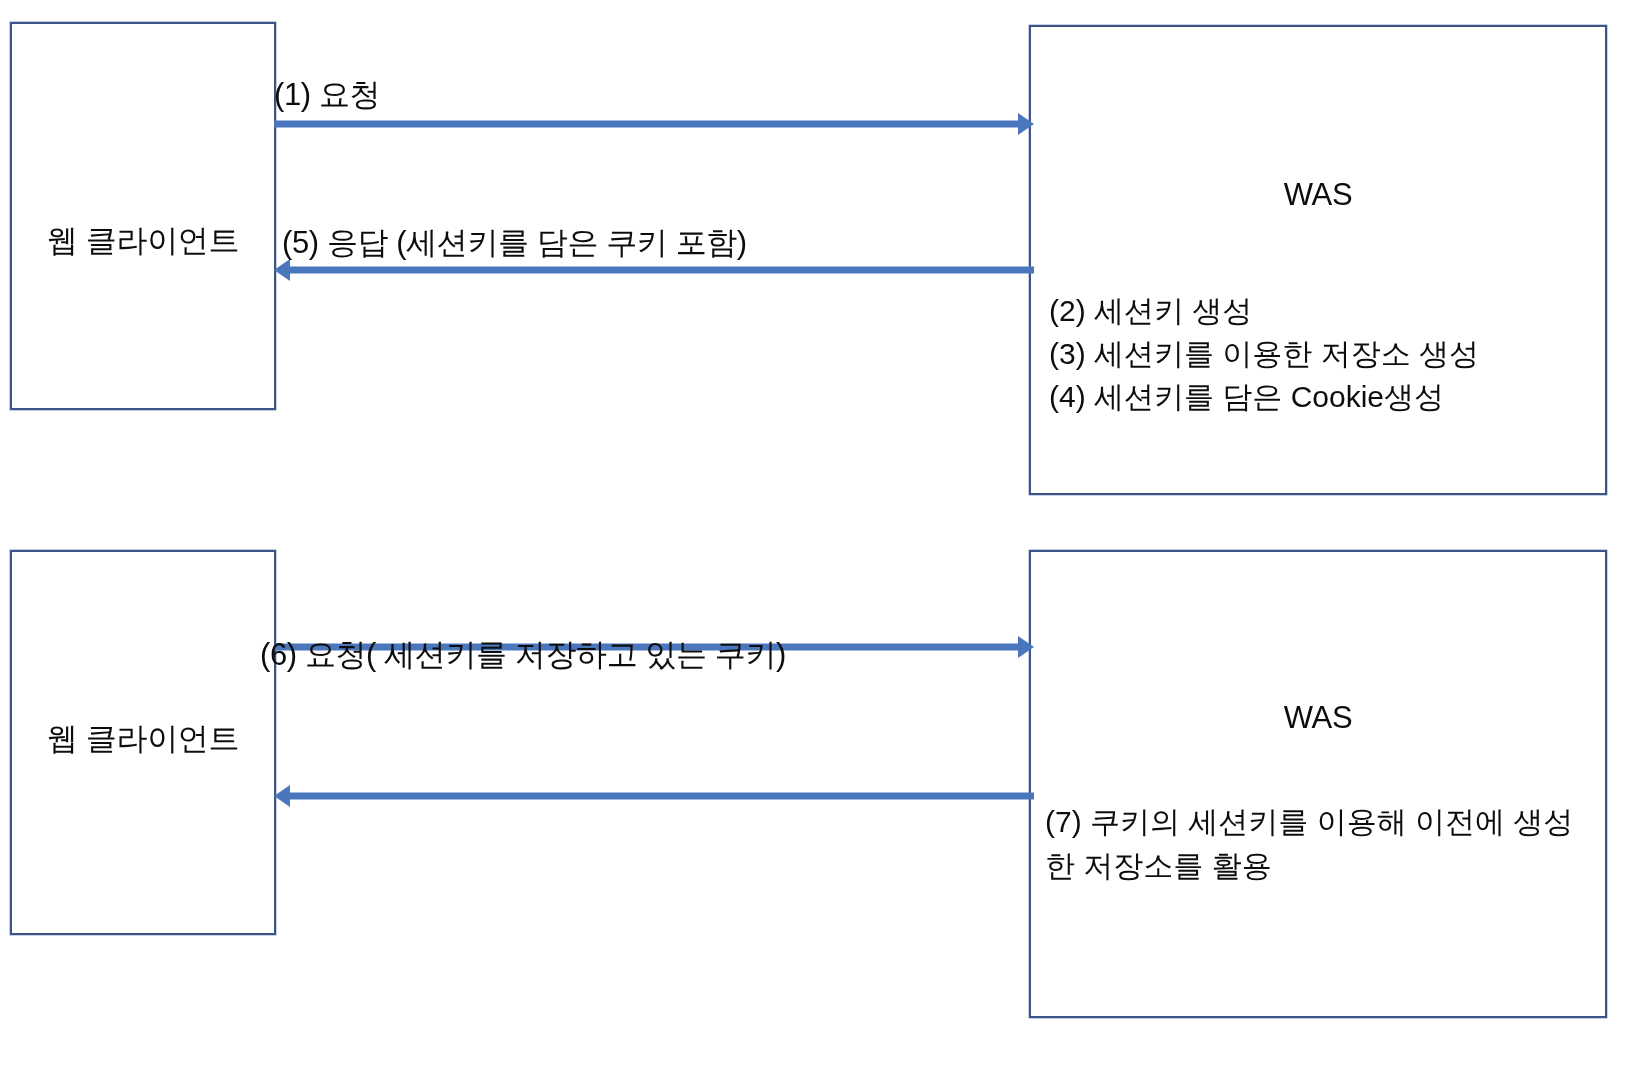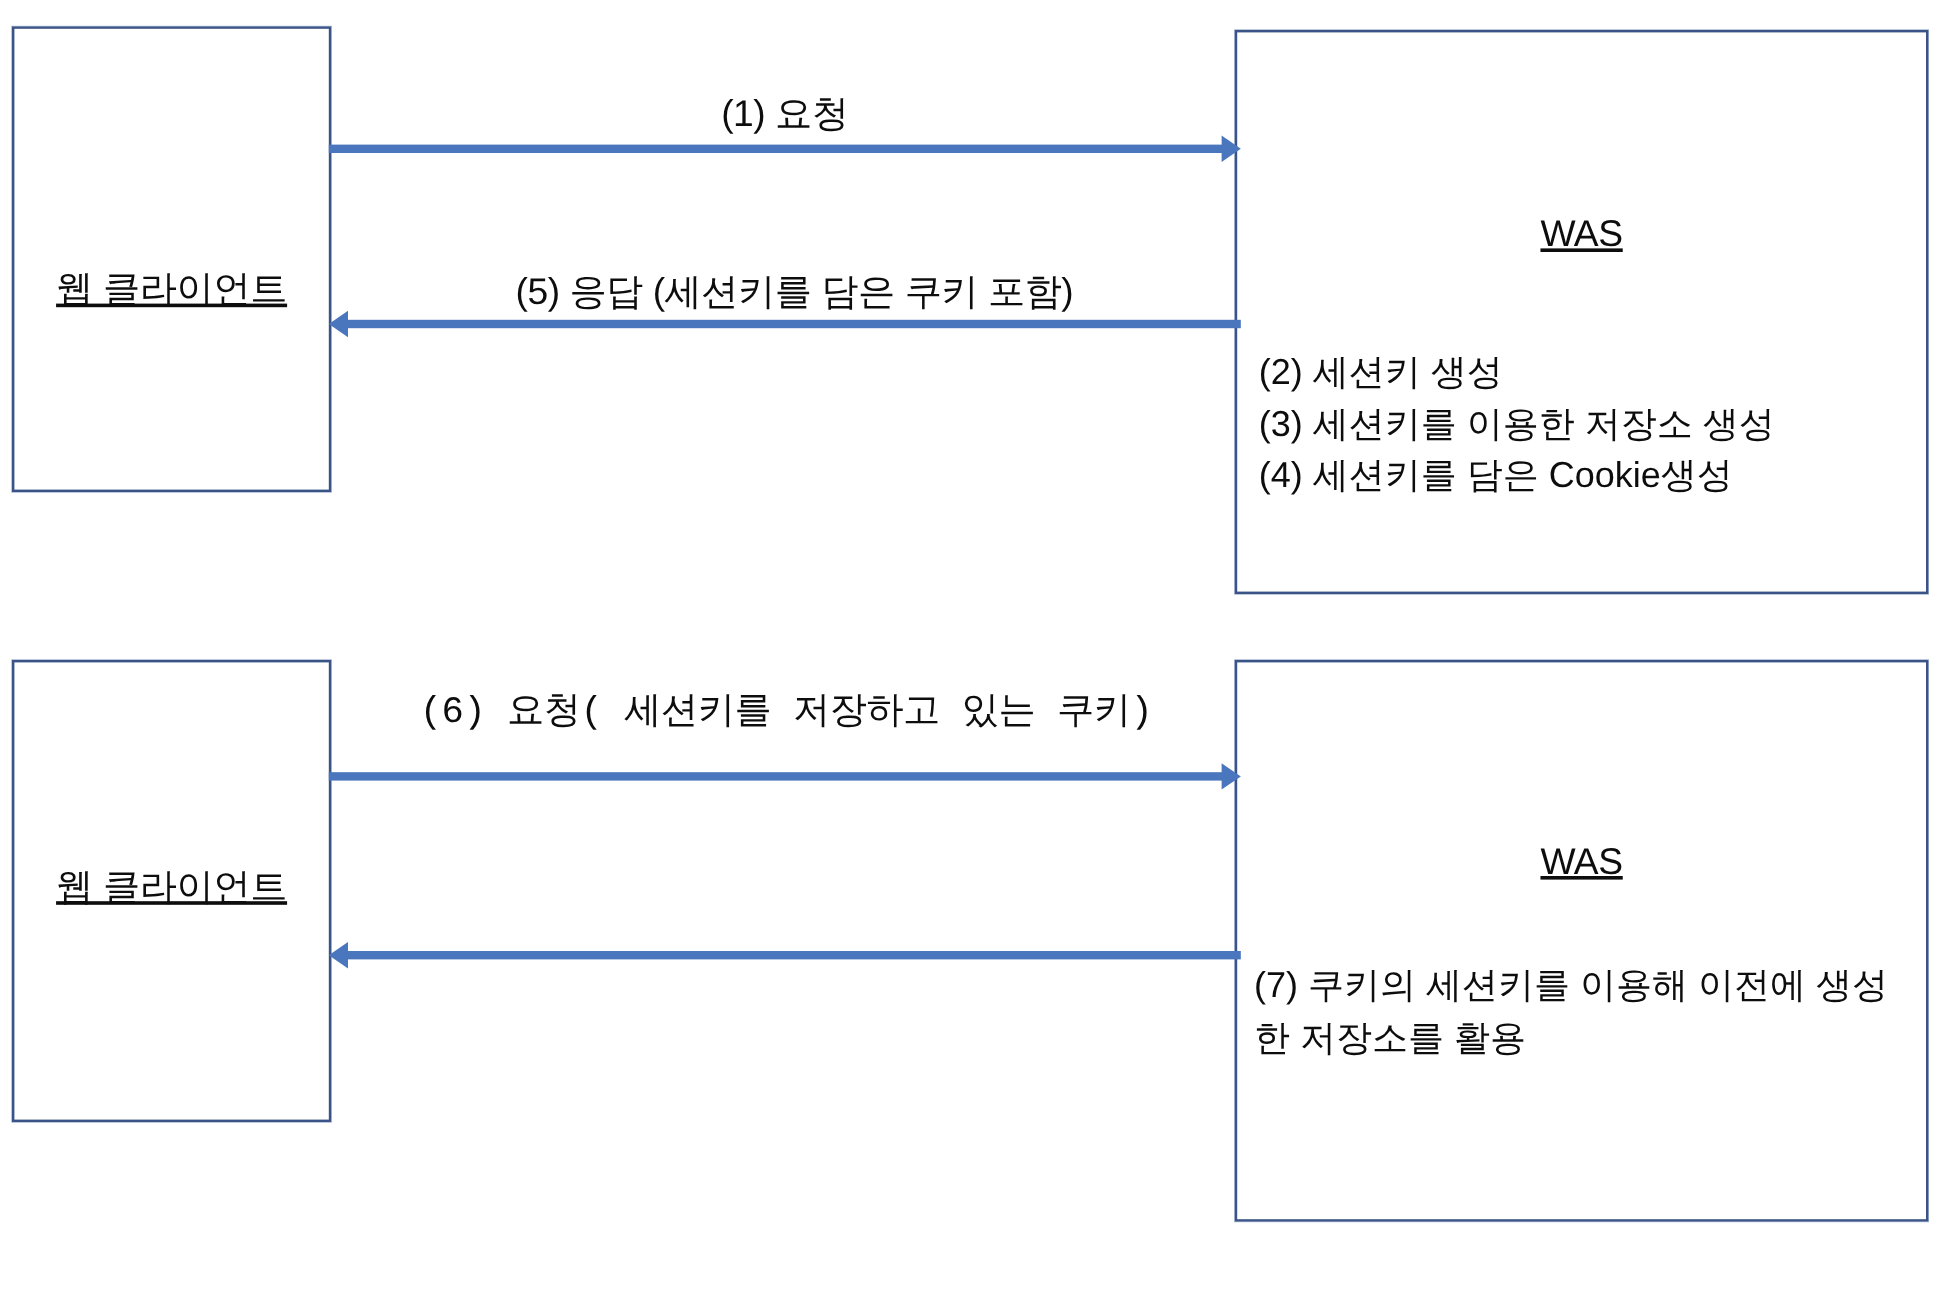--- a/index.html
+++ b/index.html
@@ -31,21 +31,20 @@
 
   .box-center-label {
     position: absolute;
     left: 0;
     right: 0;
     text-align: center;
     font-size: 31px;
     letter-spacing: -0.3px;
     white-space: nowrap;
     color: #0d0d0d;
-    text-decoration: underline;
   }
 
   .box-lines {
     position: absolute;
     font-size: 30px;
     line-height: 1.44;
     color: #0d0d0d;
     white-space: nowrap;
   }
   .box-lines .ln { display: block; }
@@ -95,25 +94,24 @@
   #arrow-req-6   { left: 274px; top: 636px; width: 760px; }
   #arrow-resp-7  { left: 274px; top: 785px; width: 760px; }
 
   
   .arrow-label {
     position: absolute;
     font-size: 31px;
     letter-spacing: -0.4px;
     white-space: nowrap;
     color: #0d0d0d;
-    text-align: center;
   }
   #label-req-1  { left: 274px; top: 74px;  width: 760px; }
   #label-resp-5 { left: 282px; top: 222px; width: 760px; }
-  #label-req-6  { left: 260px; top: 571px; width: 790px; font-family: Liberation Mono, monospace; }
+  #label-req-6  { left: 260px; top: 634px; width: 790px; }
 
   
   #was-top-title    { top: 150px; }
   #was-top-steps    { left: 18px; top: 262px; }
   #was-bottom-title { top: 148px; }
   #was-bottom-para  { left: 14px; top: 228px; width: 548px; margin-top: 20px; }
   #client-top-label    { top: 196px; }
   #client-bottom-label { top: 166px; }
 </style>
 </head>

